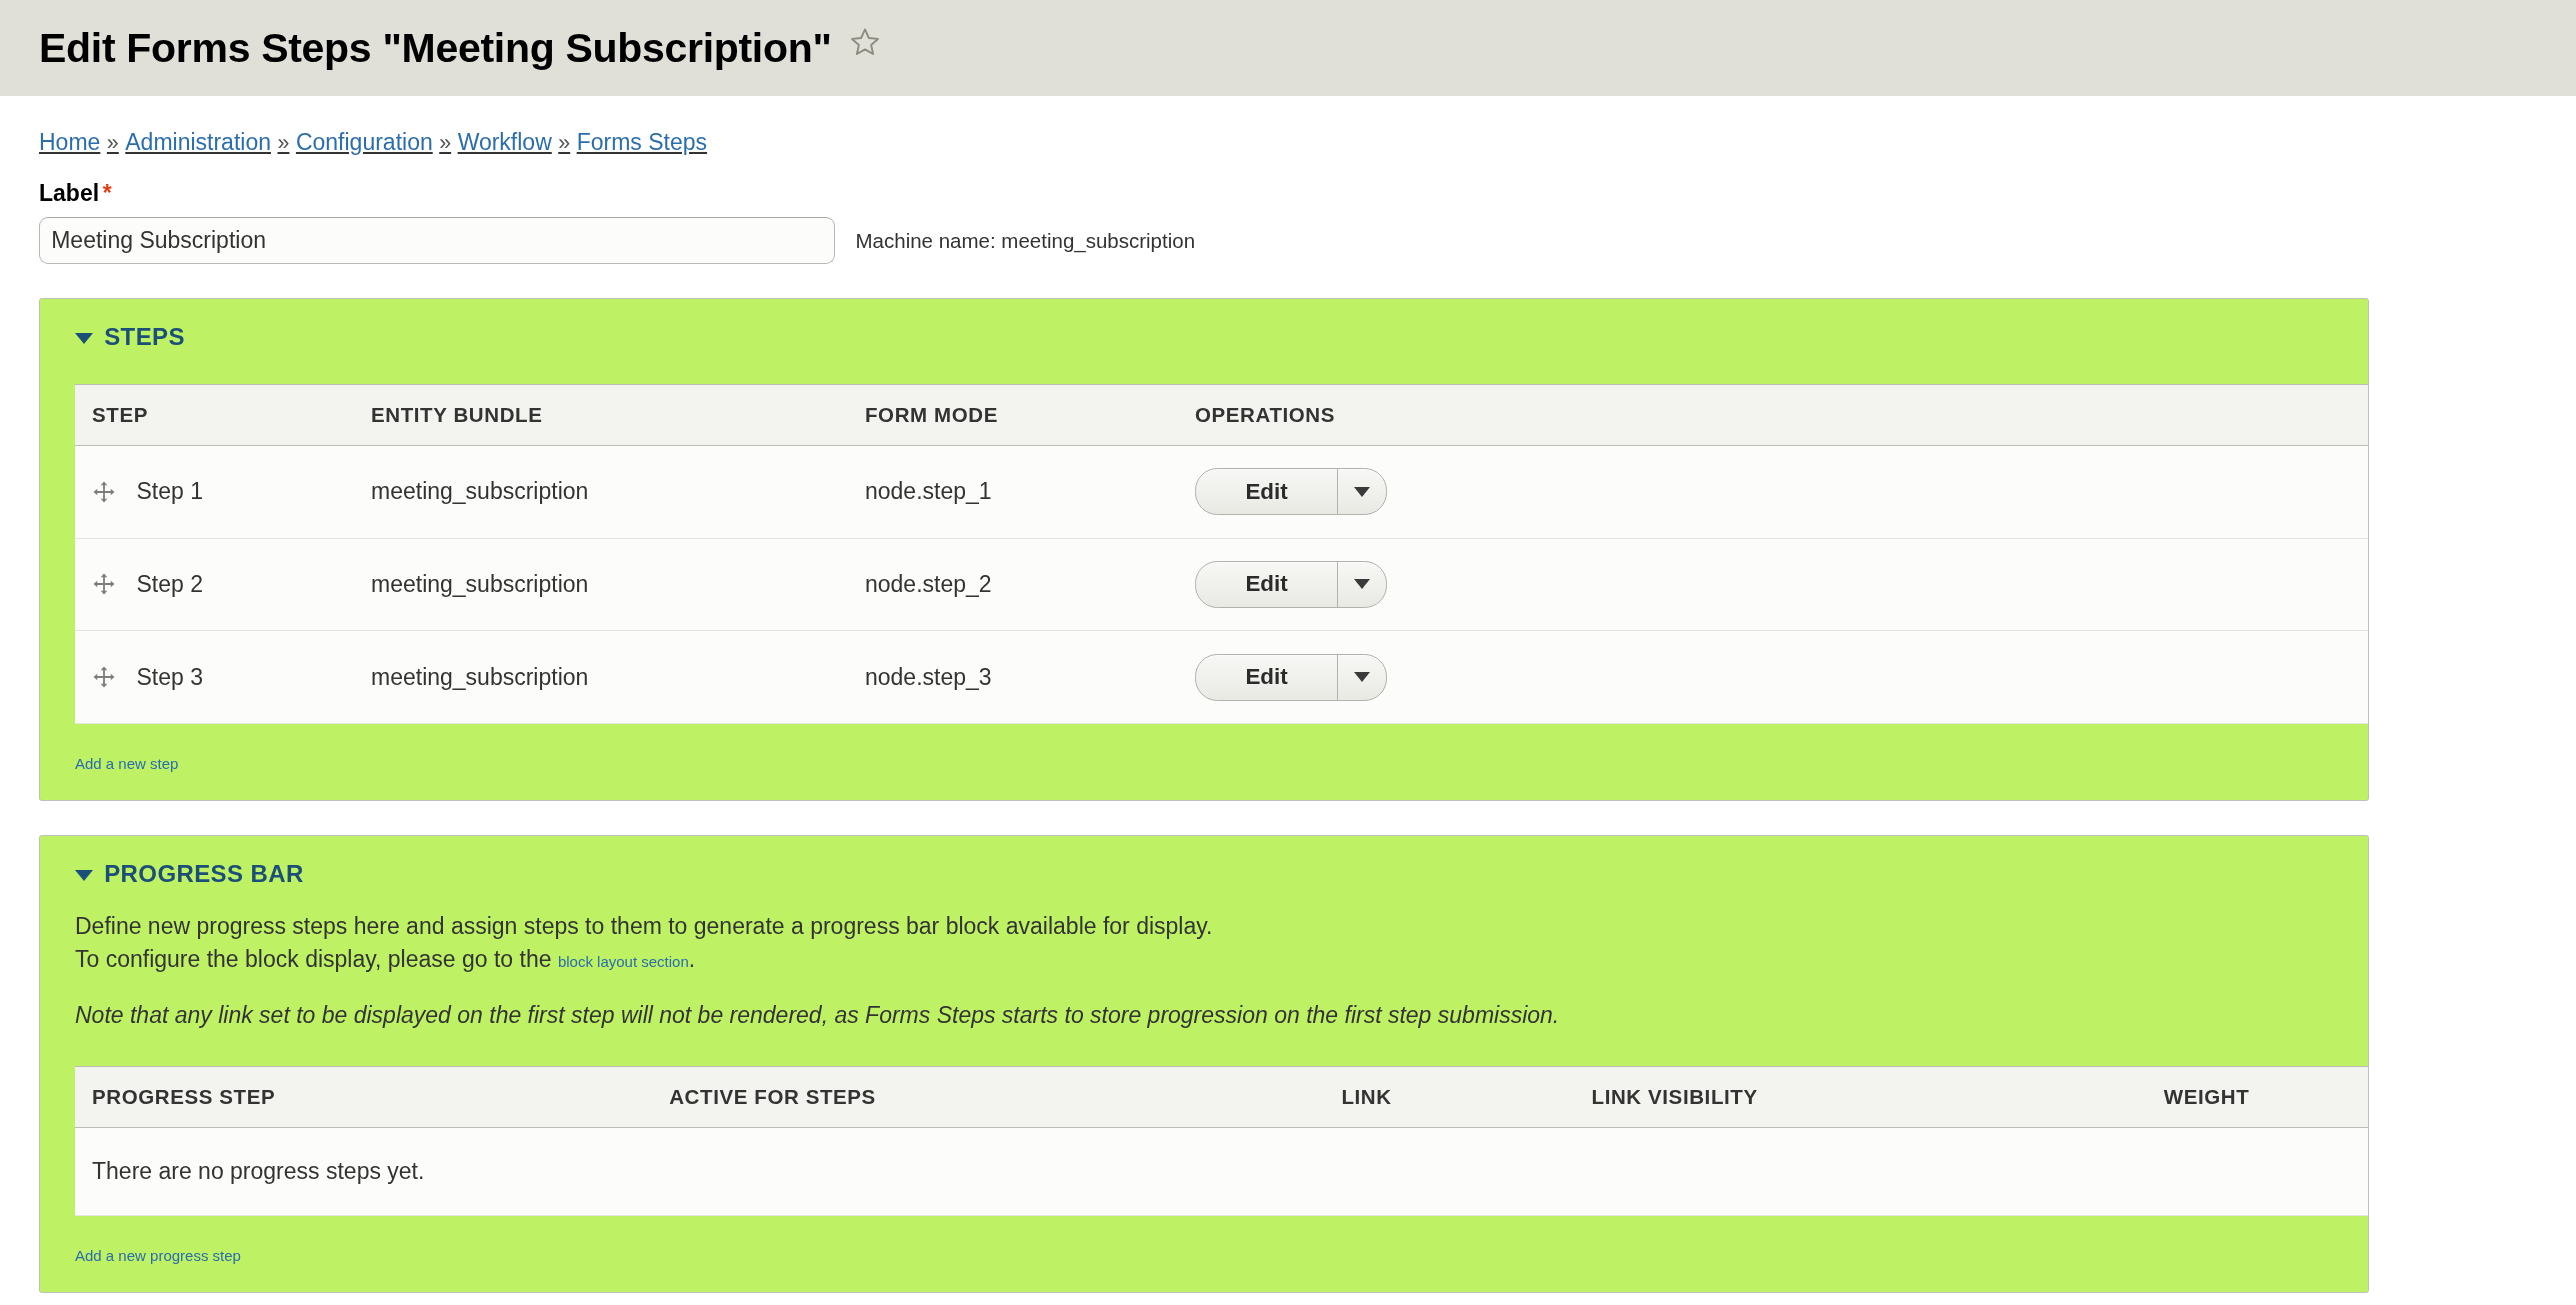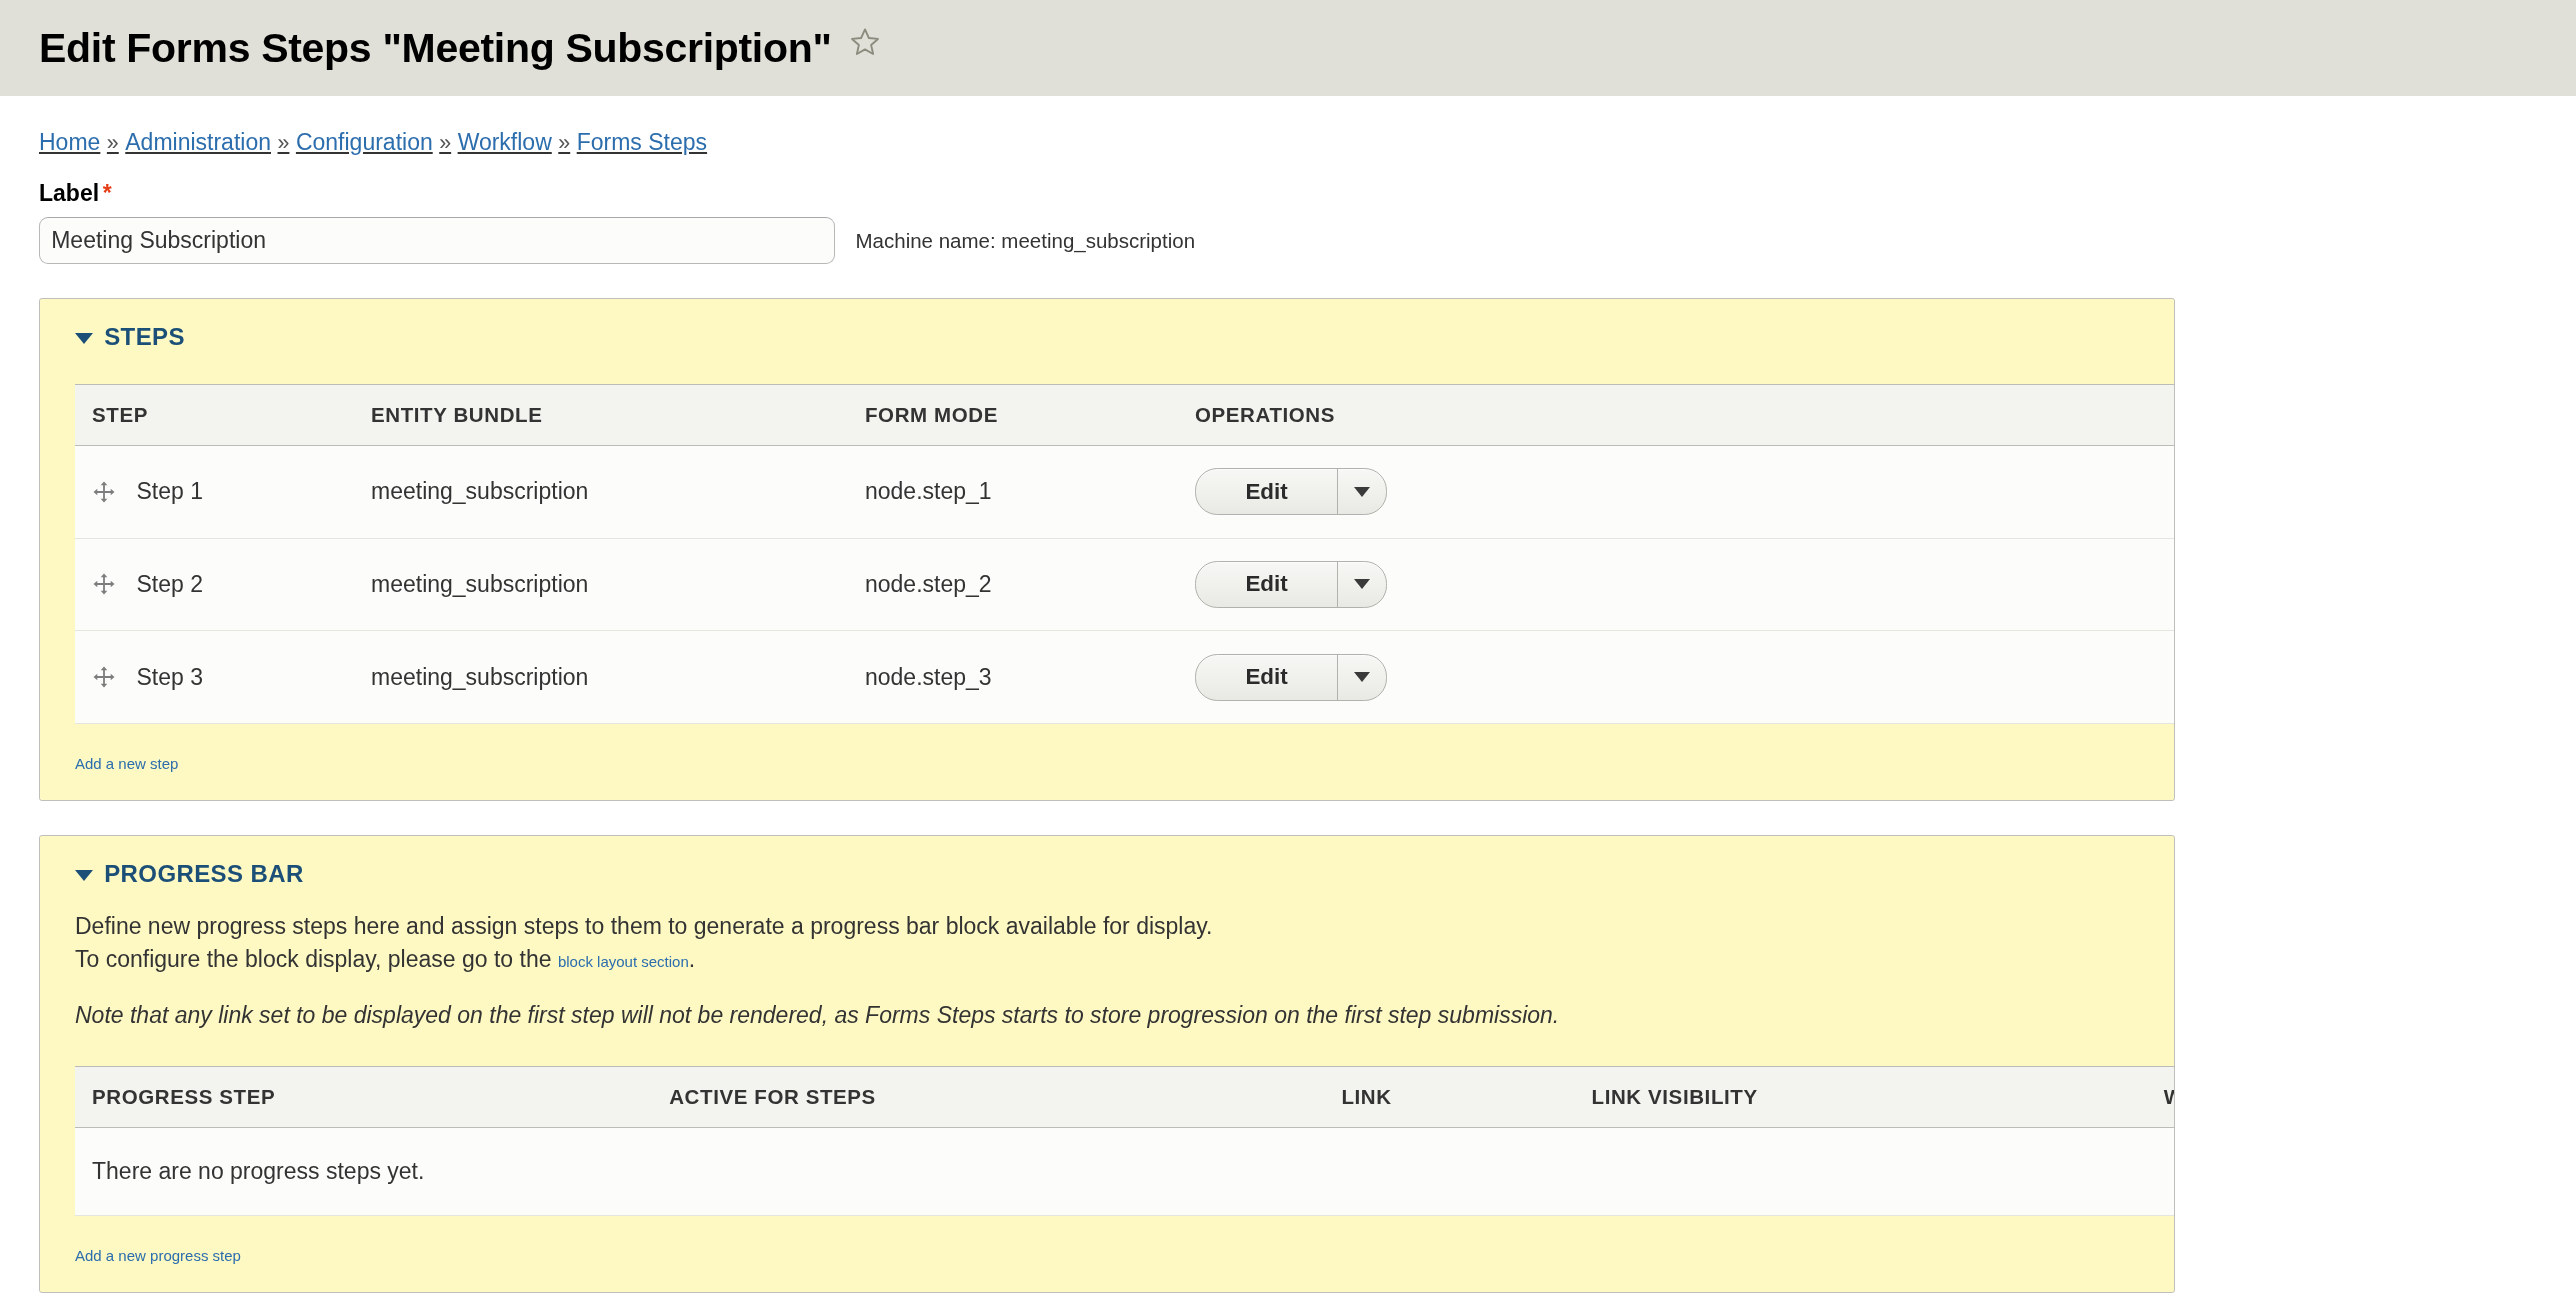--- a/index.html
+++ b/index.html
@@ -99,23 +99,23 @@
     font-size: 20.5px;
     color: #333333;
     white-space: nowrap;
   }
 
   
   .panel {
     margin: 34px 39px 0 39px;
     border: 0.9px solid #bfbfbb;
     border-radius: 2.8px;
-    background: #fef9c3;
+    background: #bef264;
     box-sizing: border-box;
-    width: 2136px;
+    width: 2330px;
   }
   .panel-inner {
     padding: 26px 0 0 0;
   }
   .panel-summary {
     font-size: 24px;
     font-weight: bold;
     color: #1c4f78;
     letter-spacing: 0.4px;
     padding: 0 35px;

